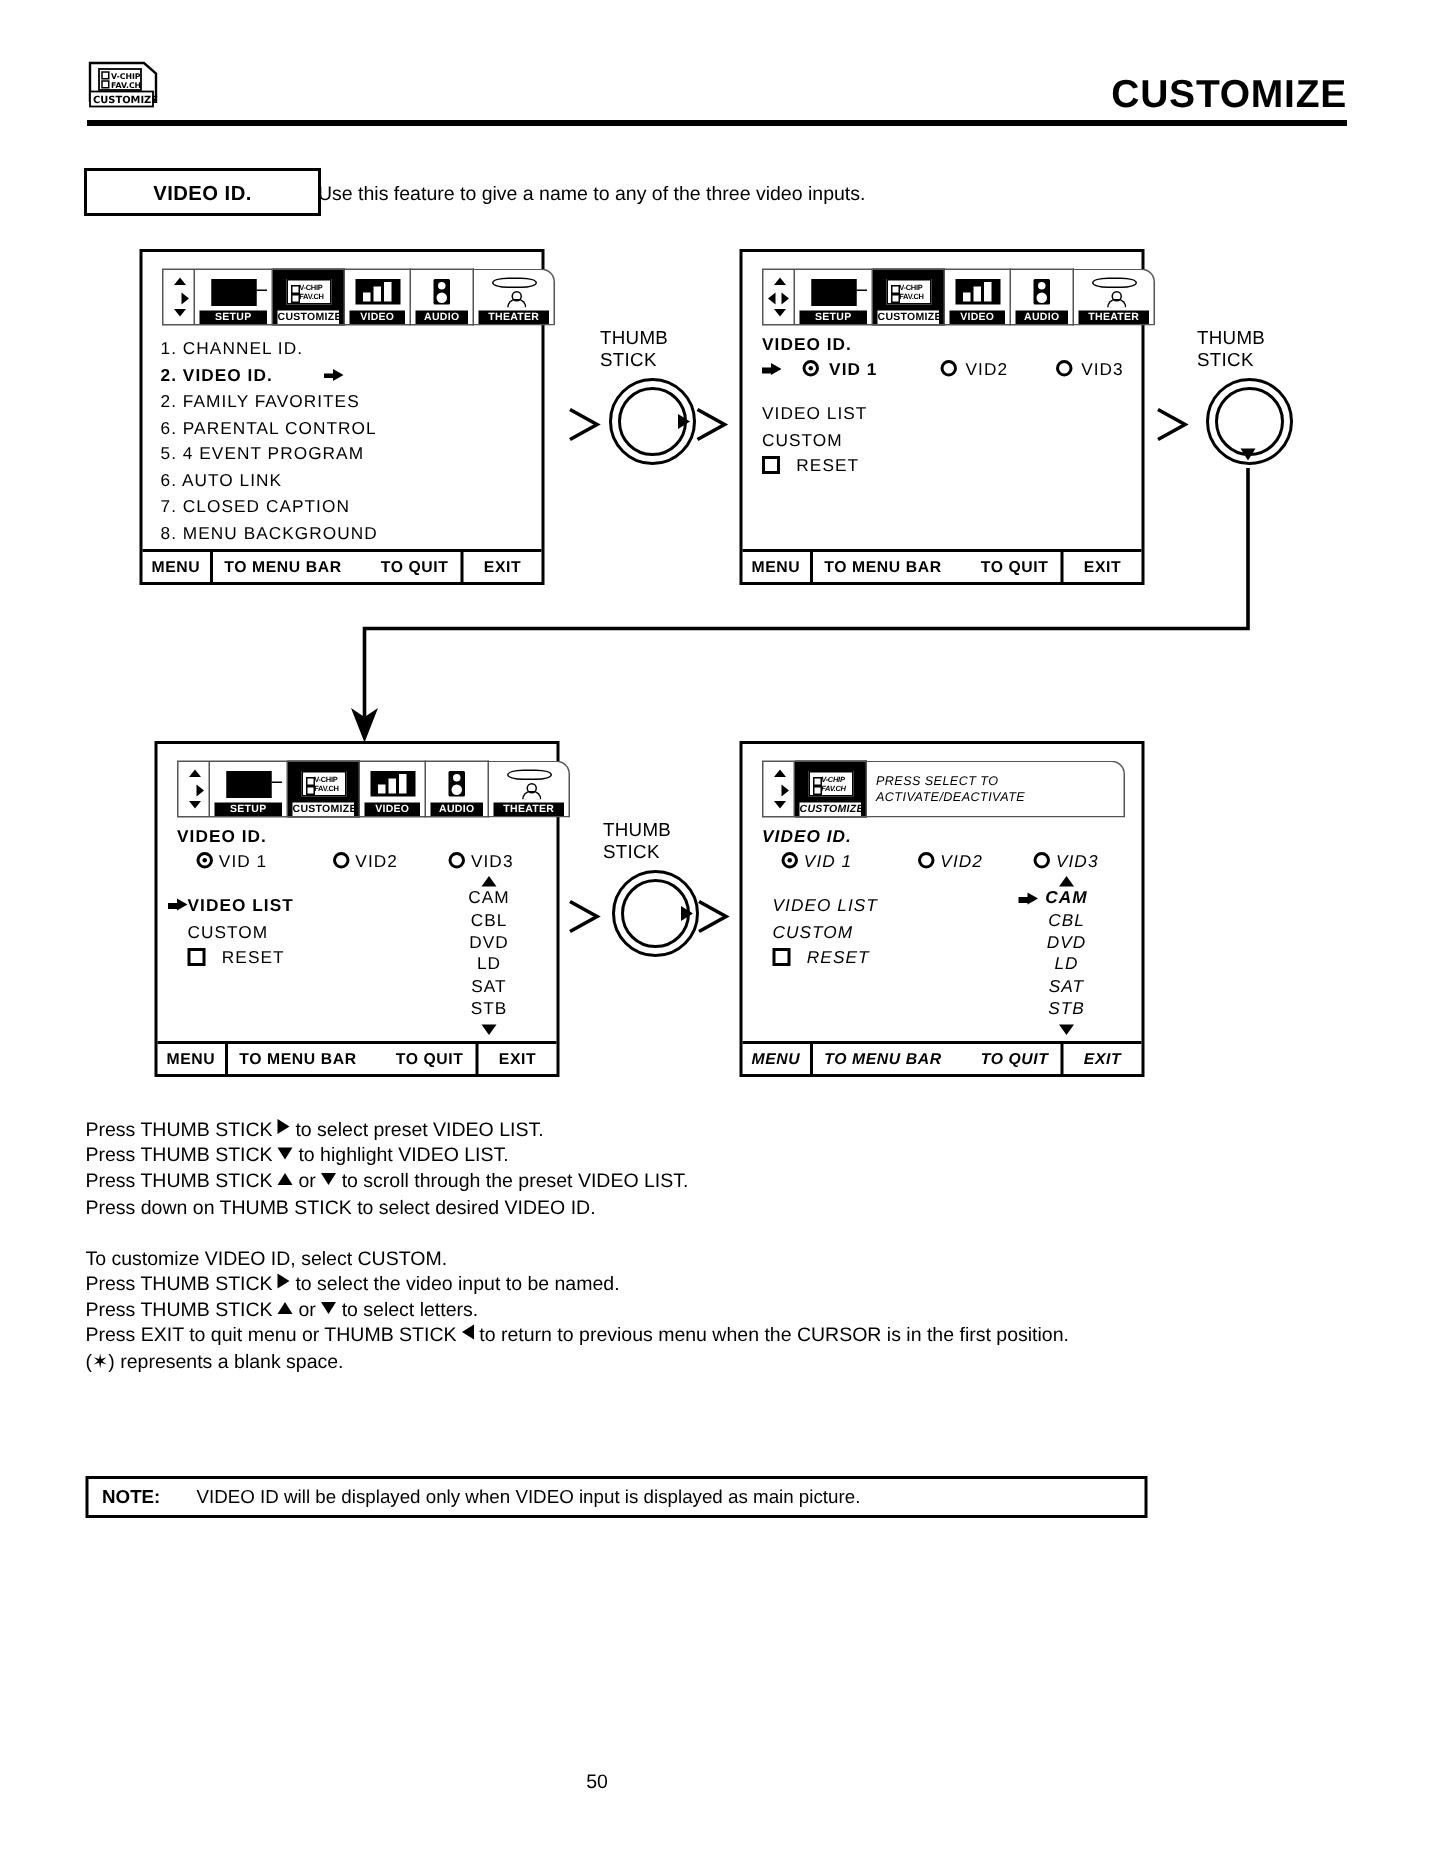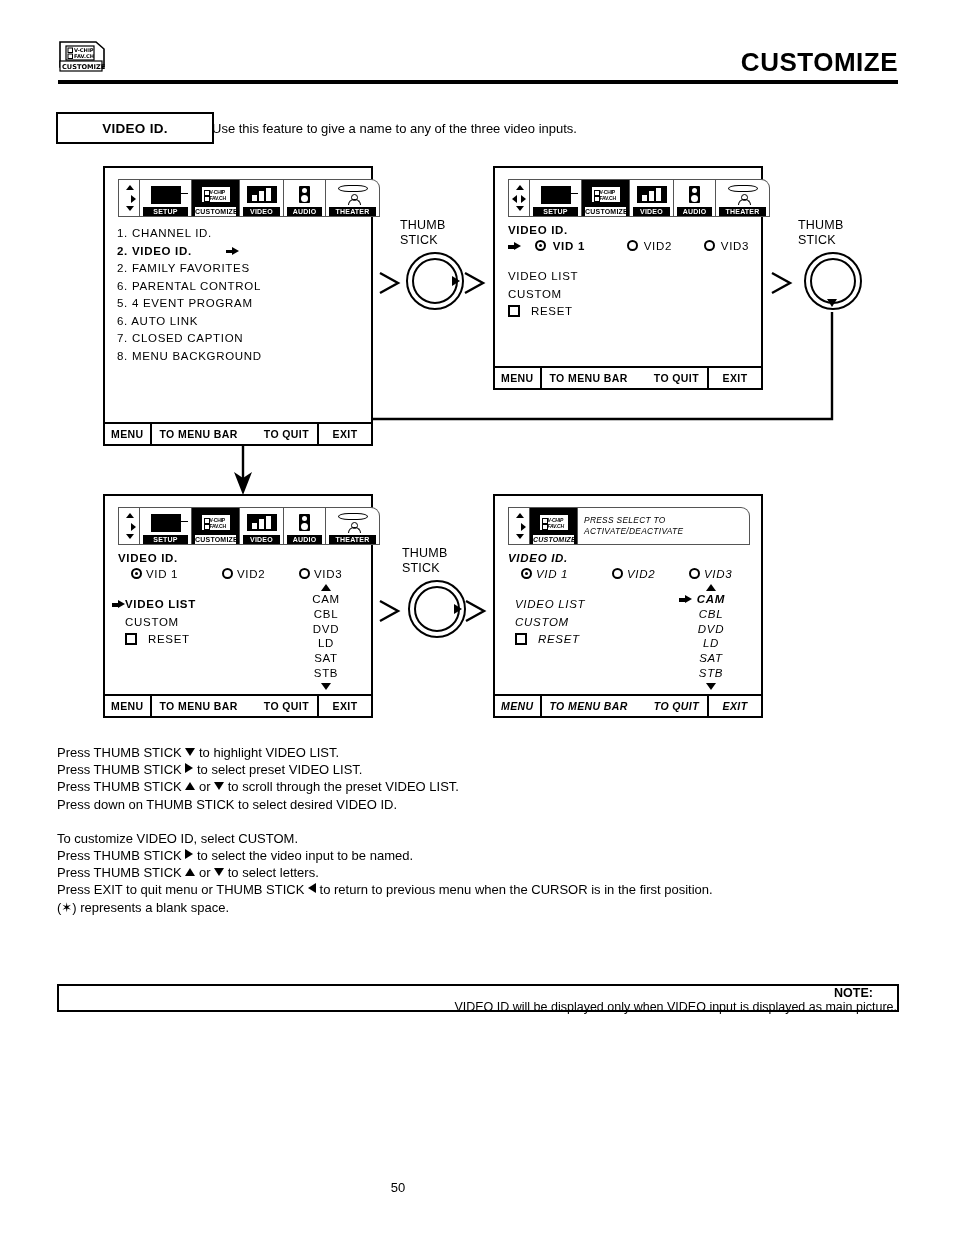--- a/index.html
+++ b/index.html
@@ -159,24 +159,23 @@
   #instructions p { margin:0; white-space:nowrap; }
   #instructions .gap { height:17px; }
   .ic { display:inline-block; width:0; height:0; vertical-align:1px; }
   .ic-down  { border-left:5px solid transparent; border-right:5px solid transparent; border-top:8px solid #000; }
   .ic-up    { border-left:5px solid transparent; border-right:5px solid transparent; border-bottom:8px solid #000; }
   .ic-right { border-top:5px solid transparent; border-bottom:5px solid transparent; border-left:8px solid #000; }
   .ic-left  { border-top:5px solid transparent; border-bottom:5px solid transparent; border-right:8px solid #000; }
 
   
   #note-box {
-    position:absolute; left:57px; top:984px; width:842px; height:28px;
-    border:2px solid #000; display:flex; align-items:flex-end;
+    position:absolute; left:57px; top:984px; width:708px; height:28px;
+    border:2px solid #000; display:flex; align-items:center;
     font-size:12.5px;
-    flex-direction:column;
   }
   #note-label { font-weight:bold; padding-left:9px; width:72px; }
 
   
   #page-number { position:absolute; left:0; top:1180px; width:796px; text-align:center; font-size:13px; }
 </style>
 </head>
 <body>
 
 <div id="header">
@@ -200,21 +199,21 @@
   <div id="feature-name-box">VIDEO ID.</div>
   <div id="feature-desc">Use this feature to give a name to any of the three video inputs.</div>
 </div>
 
 <svg id="connector">
 
   <polyline points="832,312 832,419 243,419 243,478" fill="none" stroke="#000" stroke-width="2.4"></polyline>
   <polygon points="243,495 234,472 243,478 252,472" fill="#000"></polygon>
 </svg>
 
-<div class="osd" id="panel1" style="left:103px; top:166px; width:270px; height:280px;">
+<div class="osd" id="panel1" style="left:93px; top:166px; width:270px; height:224px;">
   <div class="osd-body">
     <div class="menubar" style="left:13px; top:9px;">
       <div class="mb-pad">
         <div class="pad-arrows">
           <i class="pad-up"></i>
             <i class="pad-down"></i>
             <i class="pad-right"></i>
         </div>
       </div>
       <div class="tab" style="width:52px;">
@@ -599,22 +598,22 @@
     <div class="fcell f-bar">
       <span>TO MENU BAR</span>
       <span style="width:26px"></span>
       <span>TO QUIT</span>
     </div>
     <div class="fcell f-exit">EXIT</div>
   </div>
 </div>
 
 <div id="instructions">
+  <p><span>Press THUMB STICK </span><i class="ic ic-right"></i><span> to select preset VIDEO LIST.</span></p>
   <p><span>Press THUMB STICK </span><i class="ic ic-down"></i><span> to highlight VIDEO LIST.</span></p>
-  <p><span>Press THUMB STICK </span><i class="ic ic-right"></i><span> to select preset VIDEO LIST.</span></p>
   <p><span>Press THUMB STICK </span><i class="ic ic-up"></i><span> or </span><i class="ic ic-down"></i><span> to scroll through the preset VIDEO LIST.</span></p>
   <p><span>Press down on THUMB STICK to select desired VIDEO ID.</span></p>
 
   <div class="gap"></div>
 
   <p><span>To customize VIDEO ID, select CUSTOM.</span></p>
   <p><span>Press THUMB STICK </span><i class="ic ic-right"></i><span> to select the video input to be named.</span></p>
   <p><span>Press THUMB STICK </span><i class="ic ic-up"></i><span> or </span><i class="ic ic-down"></i><span> to select letters.</span></p>
   <p><span>Press EXIT to quit menu or THUMB STICK </span><i class="ic ic-left"></i><span> to return to previous menu when the CURSOR is in the first position.</span></p>
   <p><span>(✶) represents a blank space.</span></p>

